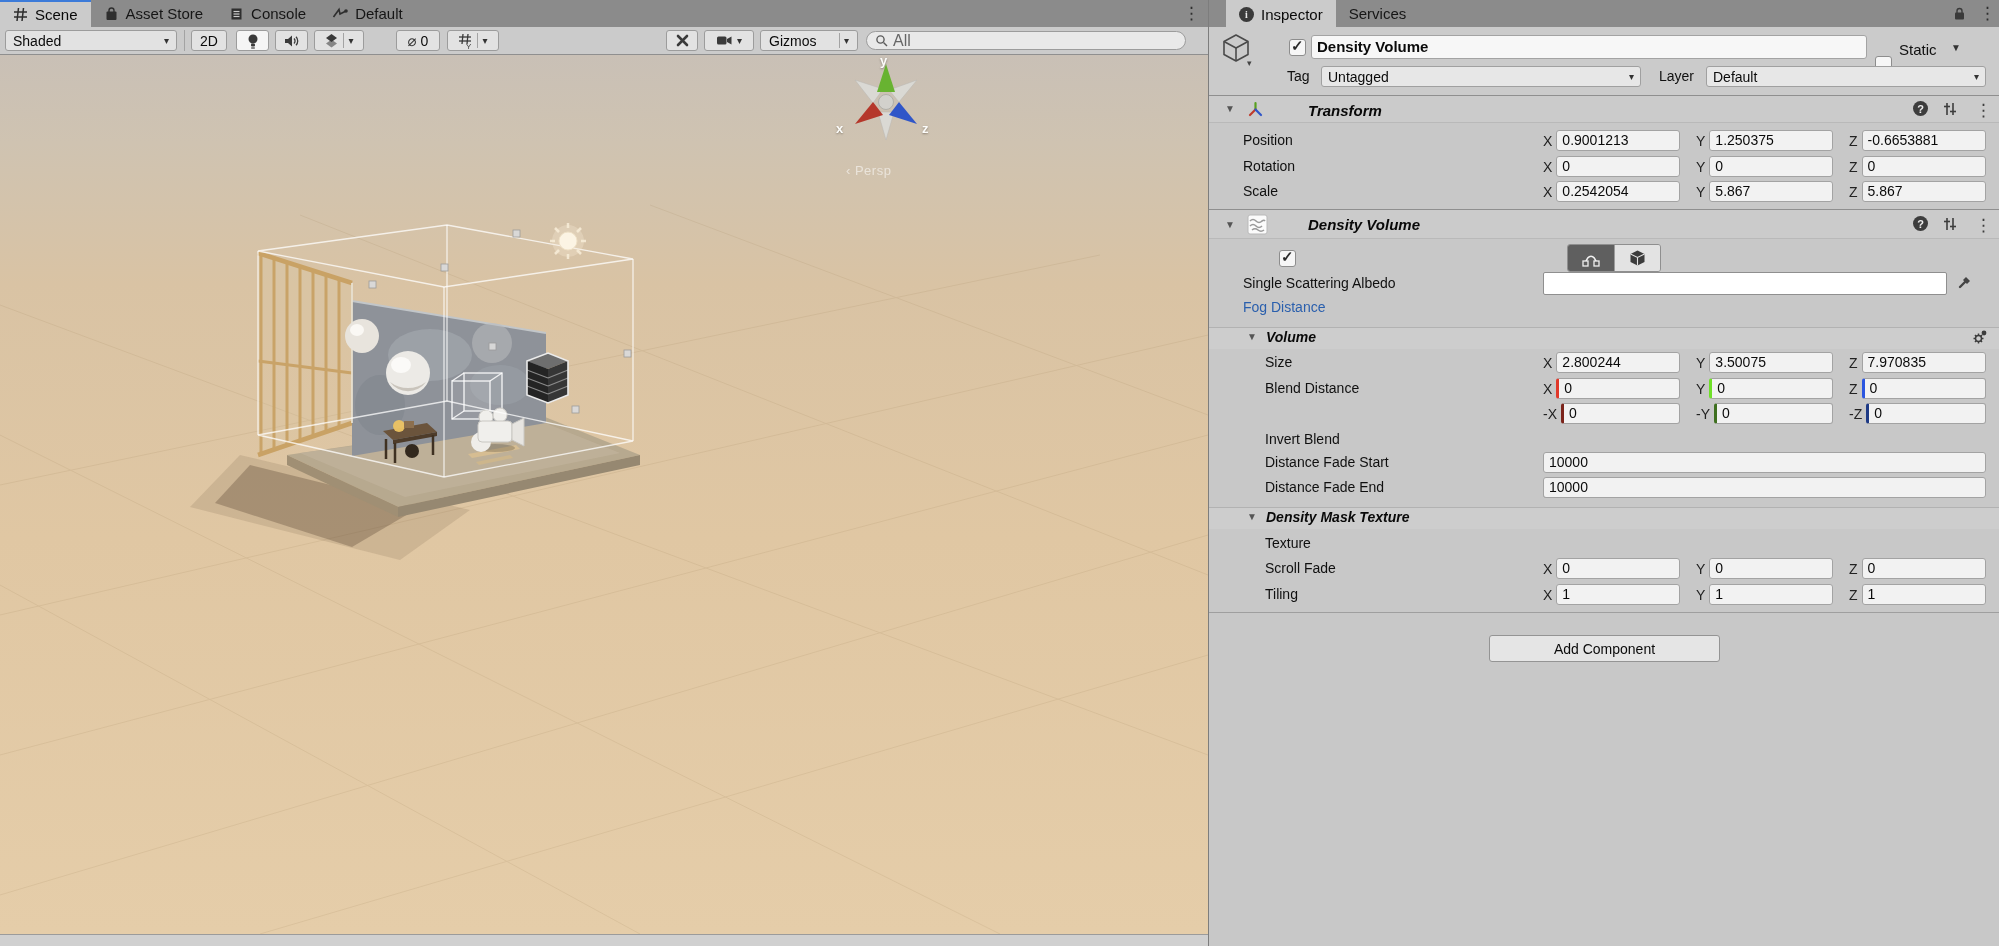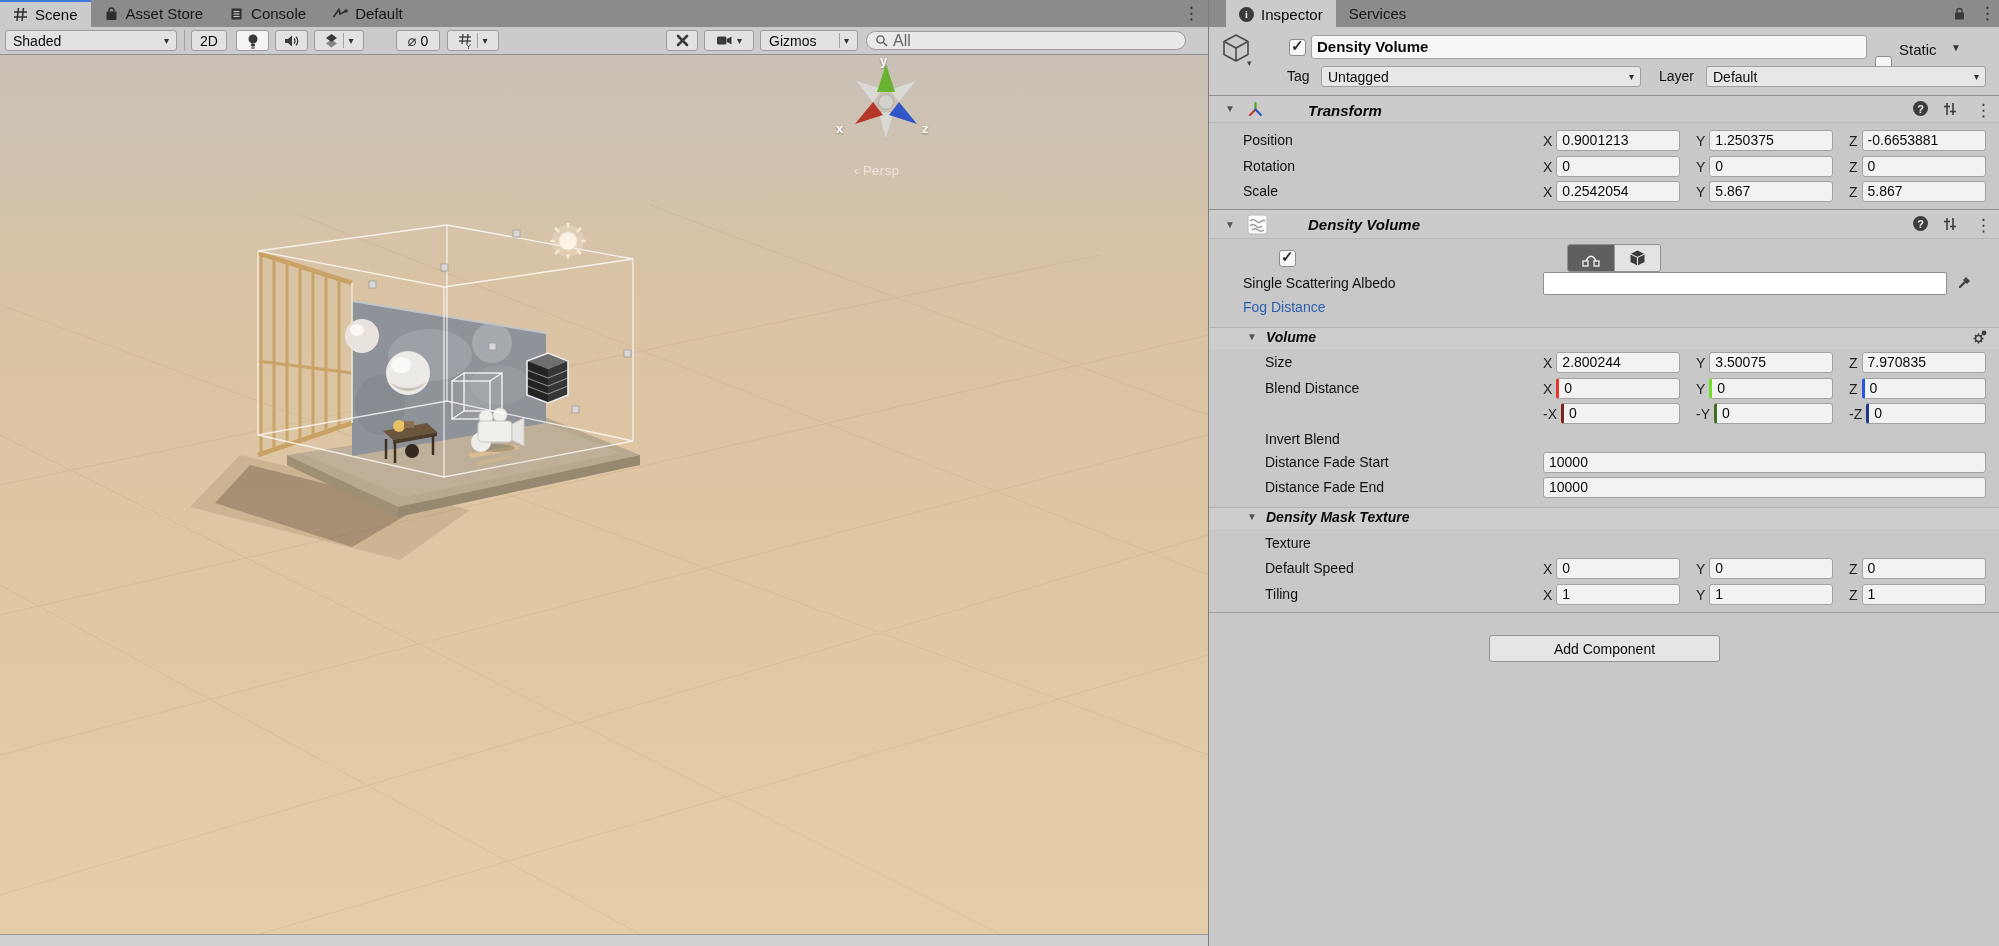--- a/index.html
+++ b/index.html
@@ -19,21 +19,21 @@
   .tbn.lit{background:#f5f5f5;}
   .dd-arrow{font-size:10px;color:#333;}
   .vsep{position:absolute;top:3px;width:1px;height:21px;background:#a3a3a3;}
   .search{position:absolute;top:4px;height:19px;background:#e9e9e9;border:1px solid #9c9c9c;border-radius:10px;
           display:flex;align-items:center;gap:5px;padding:0 8px;font-size:16px;color:#666;box-sizing:border-box;}
   
   .viewport{position:absolute;top:55px;left:0;width:1208px;height:879px;overflow:hidden;
     background:linear-gradient(180deg,#c9c0b6 0%,#cfc3b1 10%,#d9c3a4 26%,#e0c7a3 55%,#e5cda9 100%);}
   .bstrip{position:absolute;top:934px;left:0;width:1208px;height:12px;background:#d0d0d0;border-top:1px solid #9b9b9b;box-sizing:border-box;}
   .axlabel{position:absolute;font-size:13px;font-weight:bold;color:#fcfcfa;text-shadow:0 1px 2px rgba(60,50,40,.45);}
-  .persp{position:absolute;font-size:13px;color:rgba(255,255,255,.55);letter-spacing:.5px;margin-left:8px;}
+  .persp{position:absolute;font-size:13px;color:rgba(255,255,255,.55);letter-spacing:.5px;}
   
   .inspector{position:absolute;left:1208px;top:0;width:791px;height:946px;background:#c8c8c8;border-left:1px solid #7d7d7d;box-sizing:border-box;}
   .insp-header{position:absolute;top:27px;left:0;right:0;height:68px;background:#cbcbcb;border-bottom:1px solid #a0a0a0;}
   .comphdr{position:absolute;left:0;right:0;background:#cbcbcb;border-top:1px solid #8f8f8f;border-bottom:1px solid #b9b9b9;box-sizing:border-box;}
   .subhdr{position:absolute;left:0;right:0;height:22px;background:#cdcdcd;border-top:1px solid #b2b2b2;box-sizing:border-box;}
   .btitle{font-size:15px;font-weight:bold;color:#090909;font-style:italic;}
   .lbl{position:absolute;font-size:14px;color:#101010;line-height:21px;white-space:nowrap;}
   .lbl.blue{color:#2a5fad;}
   .fld{background:#f2f2f2;border:1px solid #a3a3a3;border-radius:3px;height:21px;line-height:19px;
        padding:0 5px;font-size:14px;color:#0a0a0a;box-sizing:border-box;white-space:nowrap;overflow:hidden;}
@@ -577,21 +577,21 @@
     <div class="fld sfld" style="top:452px;">10000</div>
     <div class="lbl abs" style="left:56px;top:477px;">Distance Fade End</div>
     <div class="fld sfld" style="top:477px;">10000</div>
 
     <div class="subhdr" style="top:507px;"></div>
     <div class="fold abs" style="left:38px;top:511px;">▼</div>
     <div class="btitle abs" style="left:57px;top:509px;font-size:14px;">Density Mask Texture</div>
 
     <div class="lbl abs" style="left:56px;top:533px;">Texture</div>
 
-    <div class="lbl abs" style="left:56px;top:558px;">Default Speed</div>
+    <div class="lbl abs" style="left:56px;top:558px;">Scroll Fade</div>
     <div class="xyz" style="top:558px;">
       <div class="cell">
           <span class="axl">X</span>
           <div class="fld">0</div>
         </div>
       <div class="cell">
           <span class="axl">Y</span>
           <div class="fld">0</div>
         </div>
       <div class="cell">

